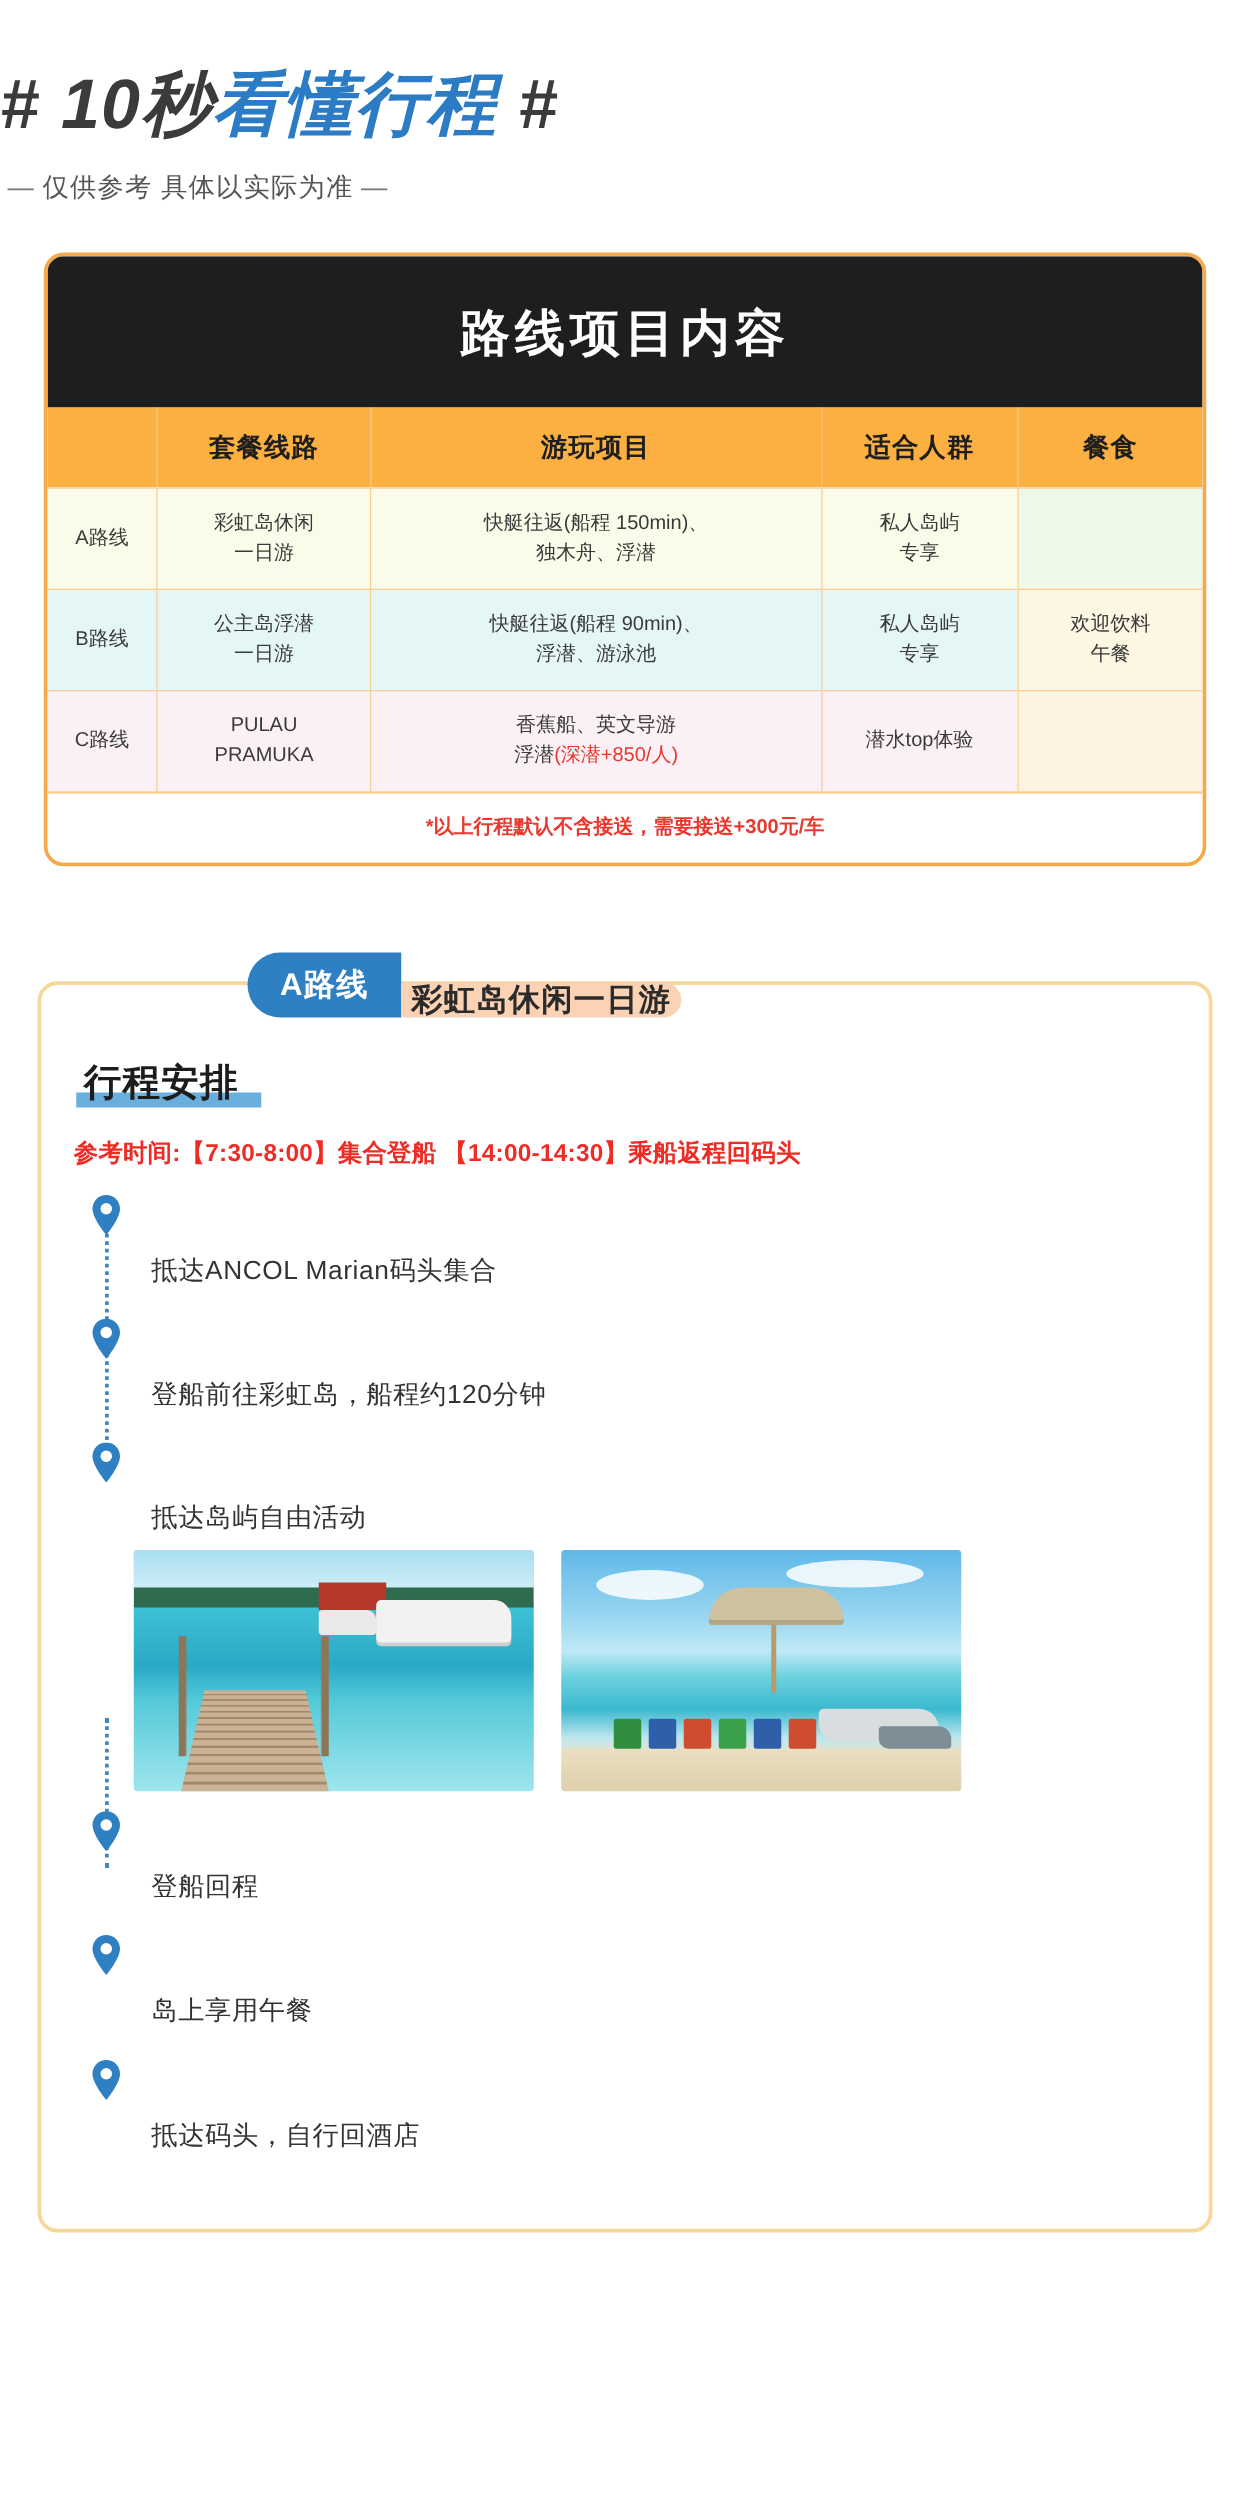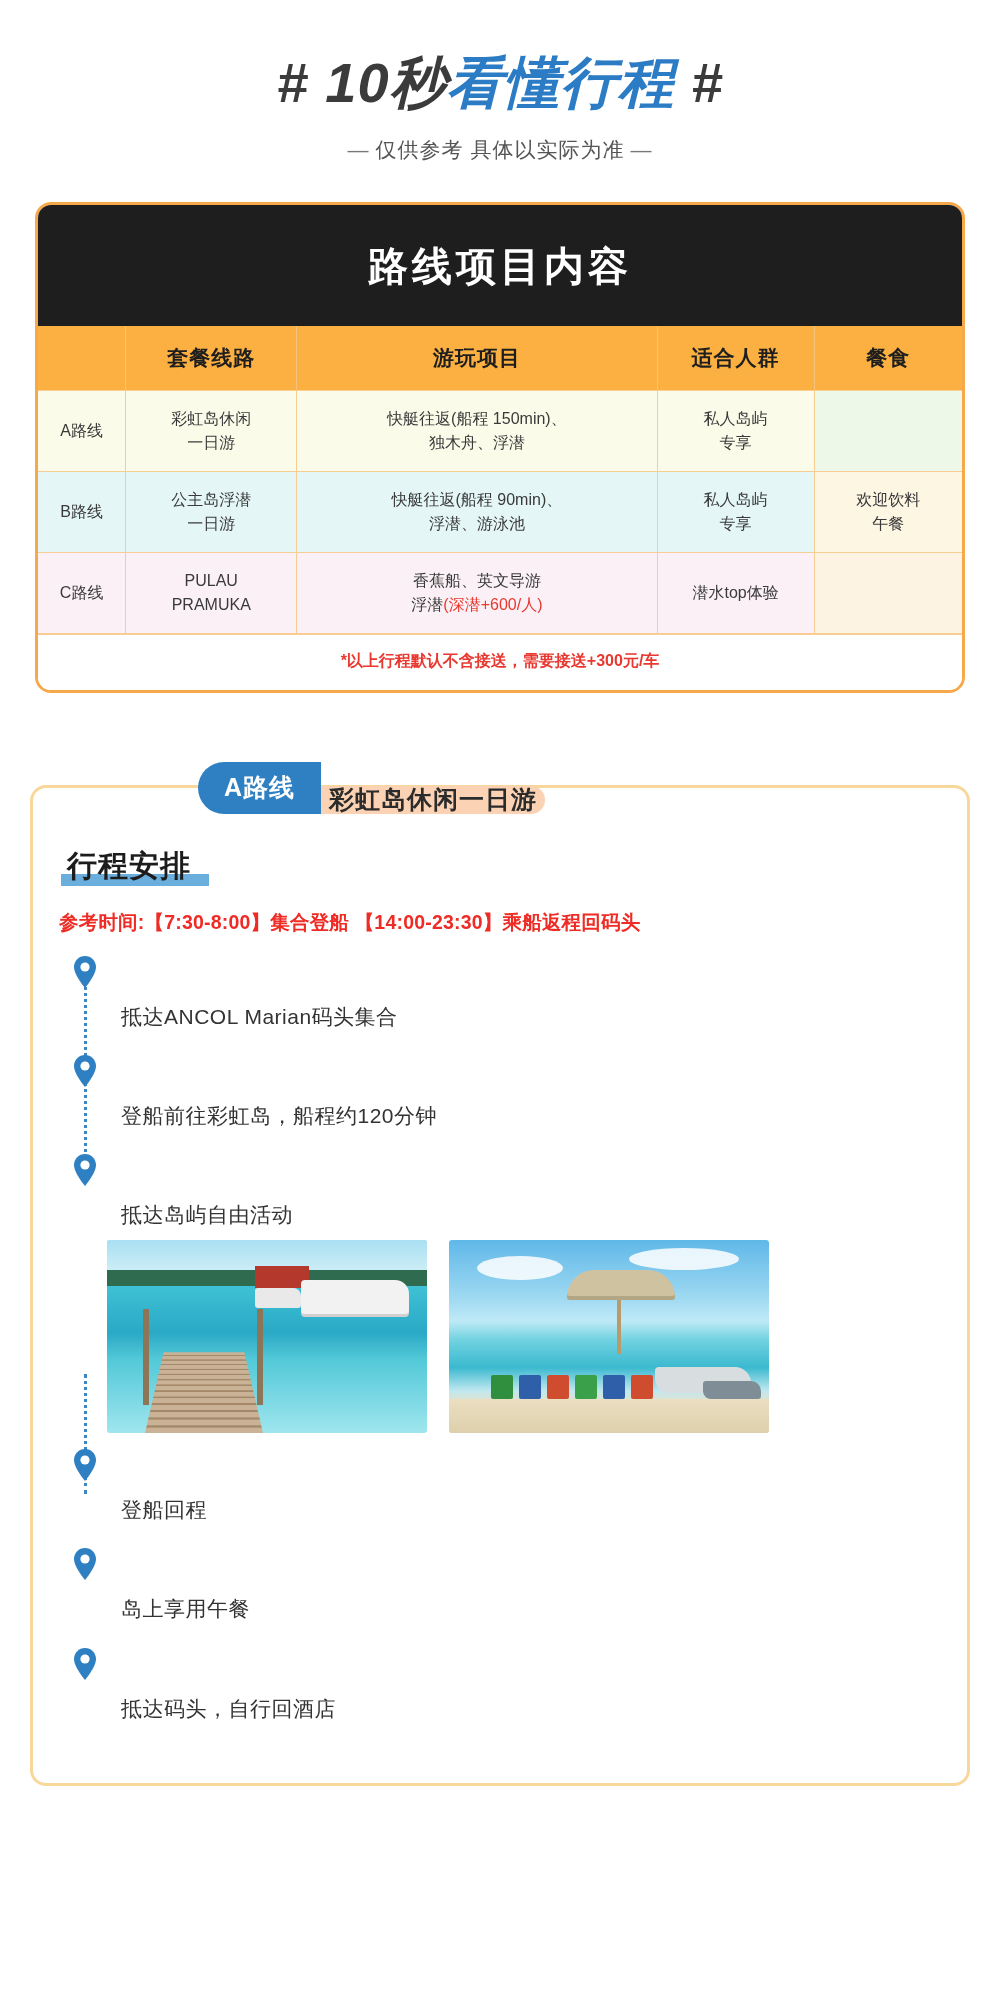--- a/index.html
+++ b/index.html
@@ -4,21 +4,21 @@
 <style>
   * { box-sizing: border-box; margin: 0; padding: 0; }
   html, body {
     width: 1000px;
     background: #ffffff;
     font-family: "Liberation Sans", "DejaVu Sans", sans-serif;
   }
   body { width: 1000px; height: 2012px; position: relative; overflow: hidden; }
 
   
-  .title-wrap { padding-top: 52px; text-align: center; }
+  .title-wrap { padding-top: 52px; text-align: left; }
   .main-title {
     font-size: 56px;
     font-weight: 800;
     font-style: italic;
     letter-spacing: 1px;
     line-height: 1.1;
     white-space: nowrap;
   }
   .main-title .hash { color: #3b3b3b; }
   .main-title .dark { color: #3b3b3b; }
@@ -280,21 +280,21 @@
         </td>
       </tr>
       <tr class="row-c">
         <td>C路线</td>
         <td>
           <span>PULAU</span><br>
           <span>PRAMUKA</span>
         </td>
         <td>
           <span>香蕉船、英文导游</span><br>
-          <span>浮潜</span><span class="red">(深潜+600/人)</span>
+          <span>浮潜</span><span class="red">(深潜+850/人)</span>
         </td>
         <td>
           <span>潜水top体验</span>
         </td>
         <td class="meal">
           <span></span>
         </td>
       </tr>
     </tbody>
   </table>
@@ -306,21 +306,21 @@
   <div class="itin-header">
     <div class="badge-route">A路线</div>
     <div class="badge-name">彩虹岛休闲一日游</div>
   </div>
 
   <div class="sec-title-wrap">
     <span class="sec-underline"></span>
     <span class="sec-title">行程安排</span>
   </div>
 
-  <div class="time-line-note">参考时间:【7:30-8:00】集合登船 【14:00-23:30】乘船返程回码头</div>
+  <div class="time-line-note">参考时间:【7:30-8:00】集合登船 【14:00-14:30】乘船返程回码头</div>
 
   <div class="timeline">
     <div class="dotline" style="top:14px; height:192px;"></div>
     <div class="dotline" style="top:420px; height:120px;"></div>
 
     <div class="tl-item tl-row">
       <div class="tl-gutter">
         <svg class="pin" viewBox="0 0 24 32">
           <path d="M12 0C5.9 0 1 4.9 1 11c0 8 11 21 11 21s11-13 11-21C23 4.9 18.1 0 12 0z" fill="#2f80c2"></path>
           <circle cx="12" cy="11" r="4.6" fill="#ffffff"></circle>

